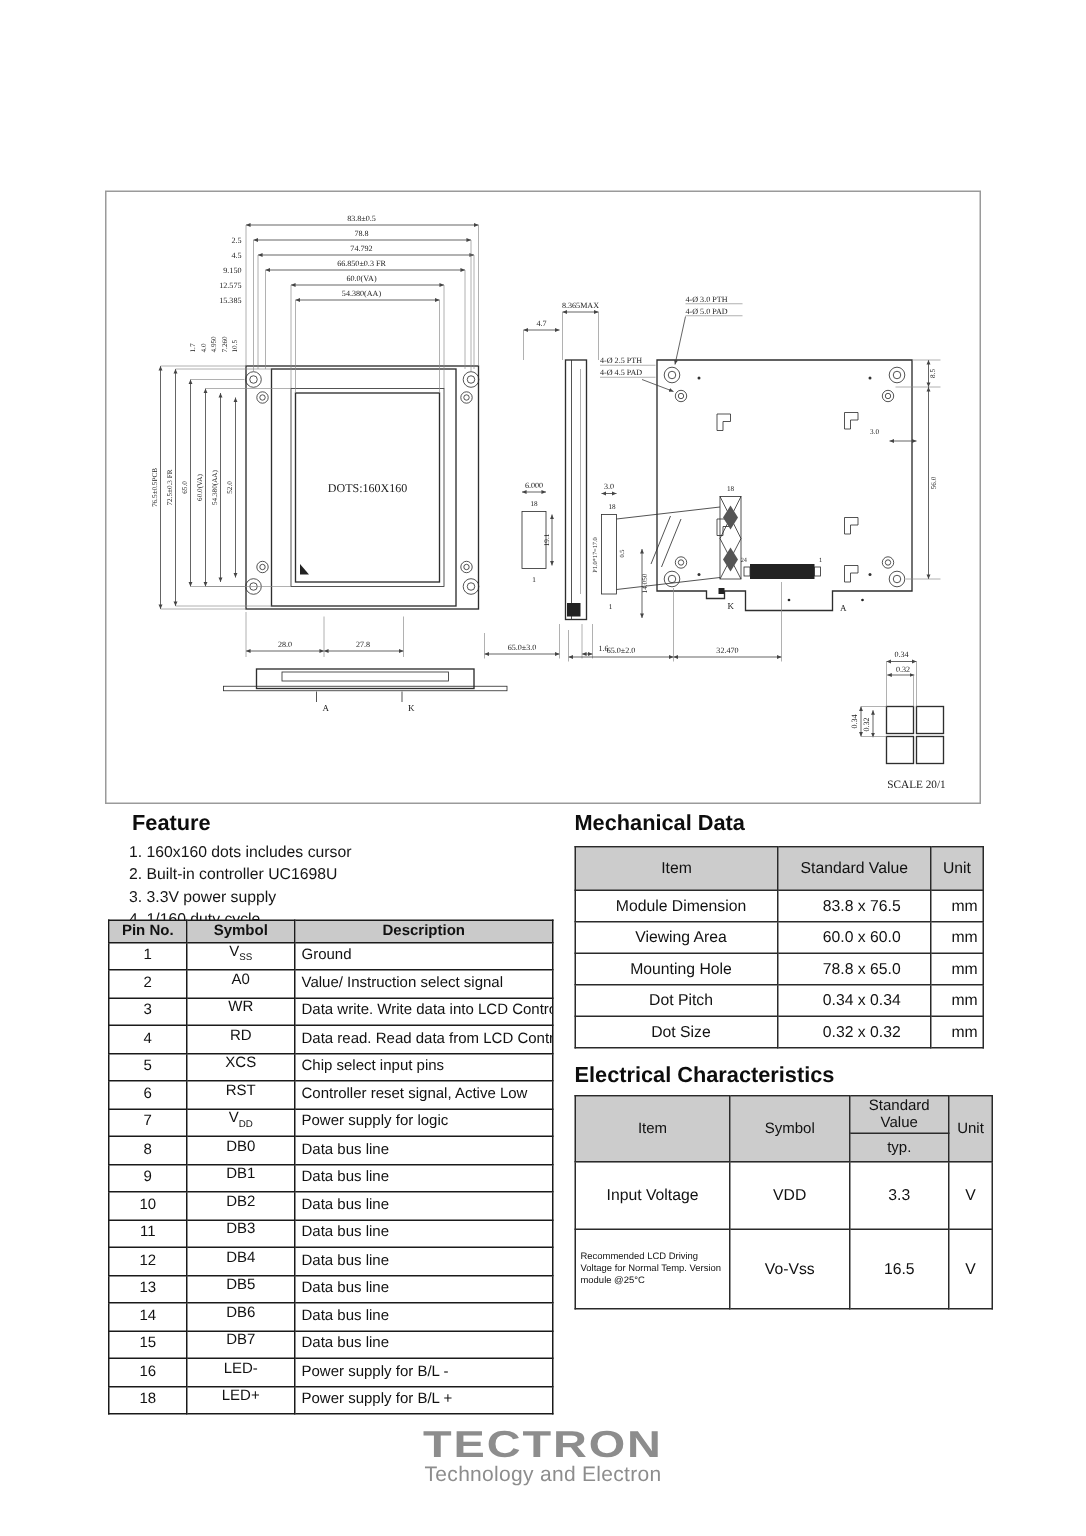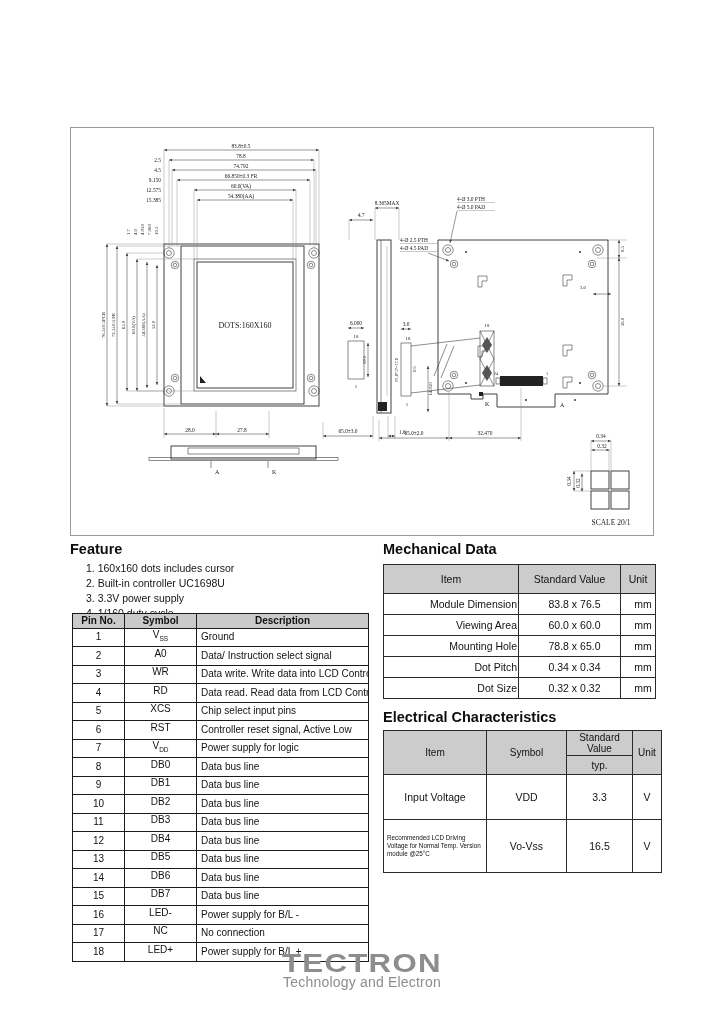--- a/index.html
+++ b/index.html
@@ -34,21 +34,21 @@
   .pin-table th,.pin-table td{border:1px solid #1a1a1a;padding:1.5px 4px;line-height:10.5px;overflow:hidden;white-space:nowrap;}
   .pin-table th{background:#cacaca;font-weight:bold;text-align:center;}
   .pin-table td.c{text-align:center;}
   .pin-table sub{font-size:6.5px;}
 
   
   .mech-table{position:absolute;left:383px;top:564px;border-collapse:collapse;table-layout:fixed;width:272px;font-size:10.5px;}
   .mech-table th,.mech-table td{border:1px solid #2a2a2a;}
   .mech-table th{background:#cccccc;font-weight:normal;height:26px;}
   .mech-table td{height:18px;padding-left:11px;}
-  .mech-table td.item{text-align:right;padding-left:7px;}
+  .mech-table td.item{text-align:center;padding-left:7px;}
   .mech-table td.val,.mech-table td.unit{text-align:center;}
 
   
   .elec-table{position:absolute;left:383px;top:730px;border-collapse:collapse;table-layout:fixed;width:278px;font-size:10.5px;}
   .elec-table th,.elec-table td{border:1px solid #2a2a2a;text-align:center;}
   .elec-table thead th{background:#cccccc;font-weight:normal;height:16px;font-size:10px;}
   .elec-table td{height:42px;}
   .elec-table td.small-item{font-size:6.3px;line-height:8px;text-align:left;padding:2px 3px;height:48px;}
 
   
@@ -340,21 +340,21 @@
         <text x="500" y="353" class="t5 mid" transform="rotate(-90 500 353)">0.34</text>
         <line x1="511" y1="345.5" x2="511" y2="363.5" class="dl"></line>
         <text x="508.5" y="355" class="t5 mid" transform="rotate(-90 508.5 355)">0.32</text>
         <line x1="503" y1="343" x2="520" y2="343" class="el"></line>
         <line x1="503" y1="363" x2="520" y2="363" class="el"></line>
         <text x="540" y="397" class="t75 mid">SCALE 20/1</text>
       </g>
     </svg>
   </div>
 
-  <div class="sec-title" style="left:70px;top:541px;">Feature</div>
+  <div class="sec-title" style="left:88px;top:541px;">Feature</div>
   <div class="feature-list">
     <div>1. 160x160 dots includes cursor</div>
     <div>2. Built-in controller UC1698U</div>
     <div>3. 3.3V power supply</div>
     <div>4. 1/160 duty cycle</div>
   </div>
 
   <table class="pin-table">
     <colgroup>
         <col style="width:52px">
@@ -370,21 +370,21 @@
     </thead>
     <tbody>
       <tr>
           <td class="c">1</td>
           <td class="c"><span>V</span><sub>SS</sub></td>
           <td>Ground</td>
         </tr>
       <tr>
           <td class="c">2</td>
           <td class="c"><span>A0</span><sub></sub></td>
-          <td>Data/ Instruction select signal</td>
+          <td>Value/ Instruction select signal</td>
         </tr>
       <tr>
           <td class="c">3</td>
           <td class="c"><span>WR</span><sub></sub></td>
           <td>Data write. Write data into LCD Controller</td>
         </tr>
       <tr>
           <td class="c">4</td>
           <td class="c"><span>RD</span><sub></sub></td>
           <td>Data read. Read data from LCD Controller</td>
@@ -441,25 +441,20 @@
         </tr>
       <tr>
           <td class="c">15</td>
           <td class="c"><span>DB7</span><sub></sub></td>
           <td>Data bus line</td>
         </tr>
       <tr>
           <td class="c">16</td>
           <td class="c"><span>LED-</span><sub></sub></td>
           <td>Power supply for B/L -</td>
-        </tr>
-      <tr>
-          <td class="c">17</td>
-          <td class="c"><span>NC</span><sub></sub></td>
-          <td>No connection</td>
         </tr>
       <tr>
           <td class="c">18</td>
           <td class="c"><span>LED+</span><sub></sub></td>
           <td>Power supply for B/L +</td>
         </tr>
     </tbody>
   </table>
 
   <div class="sec-title" style="left:383px;top:541px;">Mechanical Data</div>

